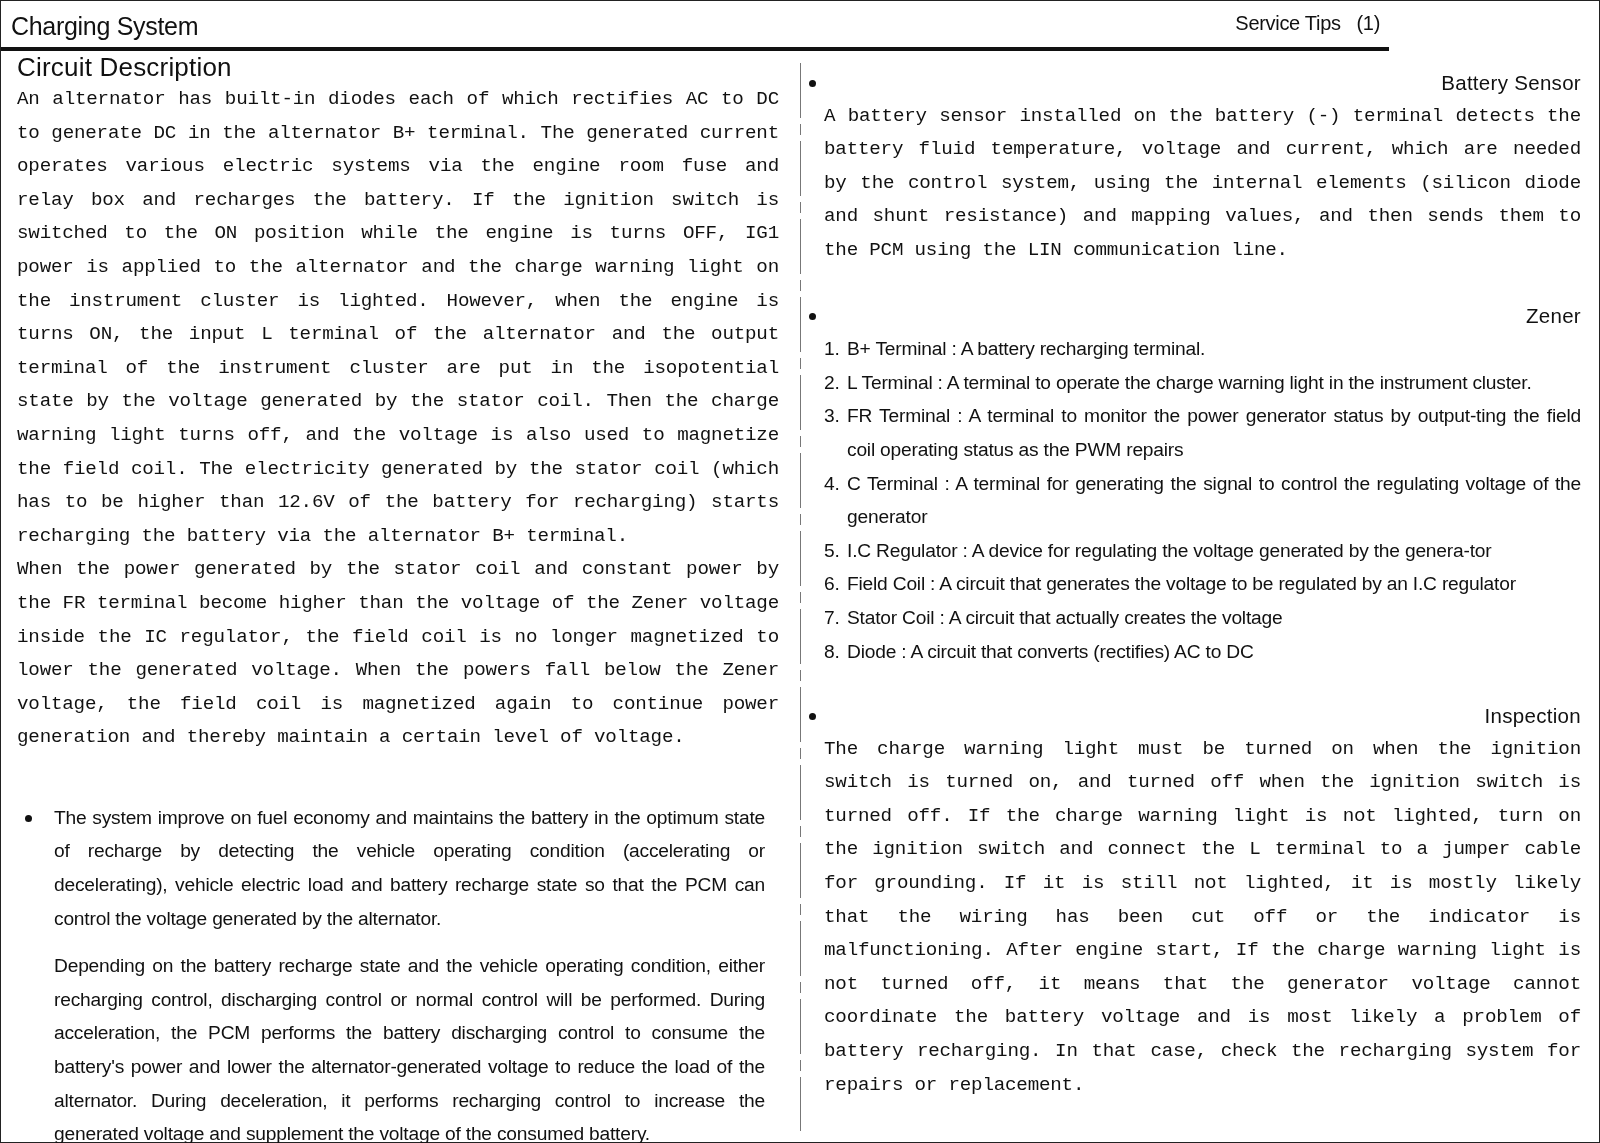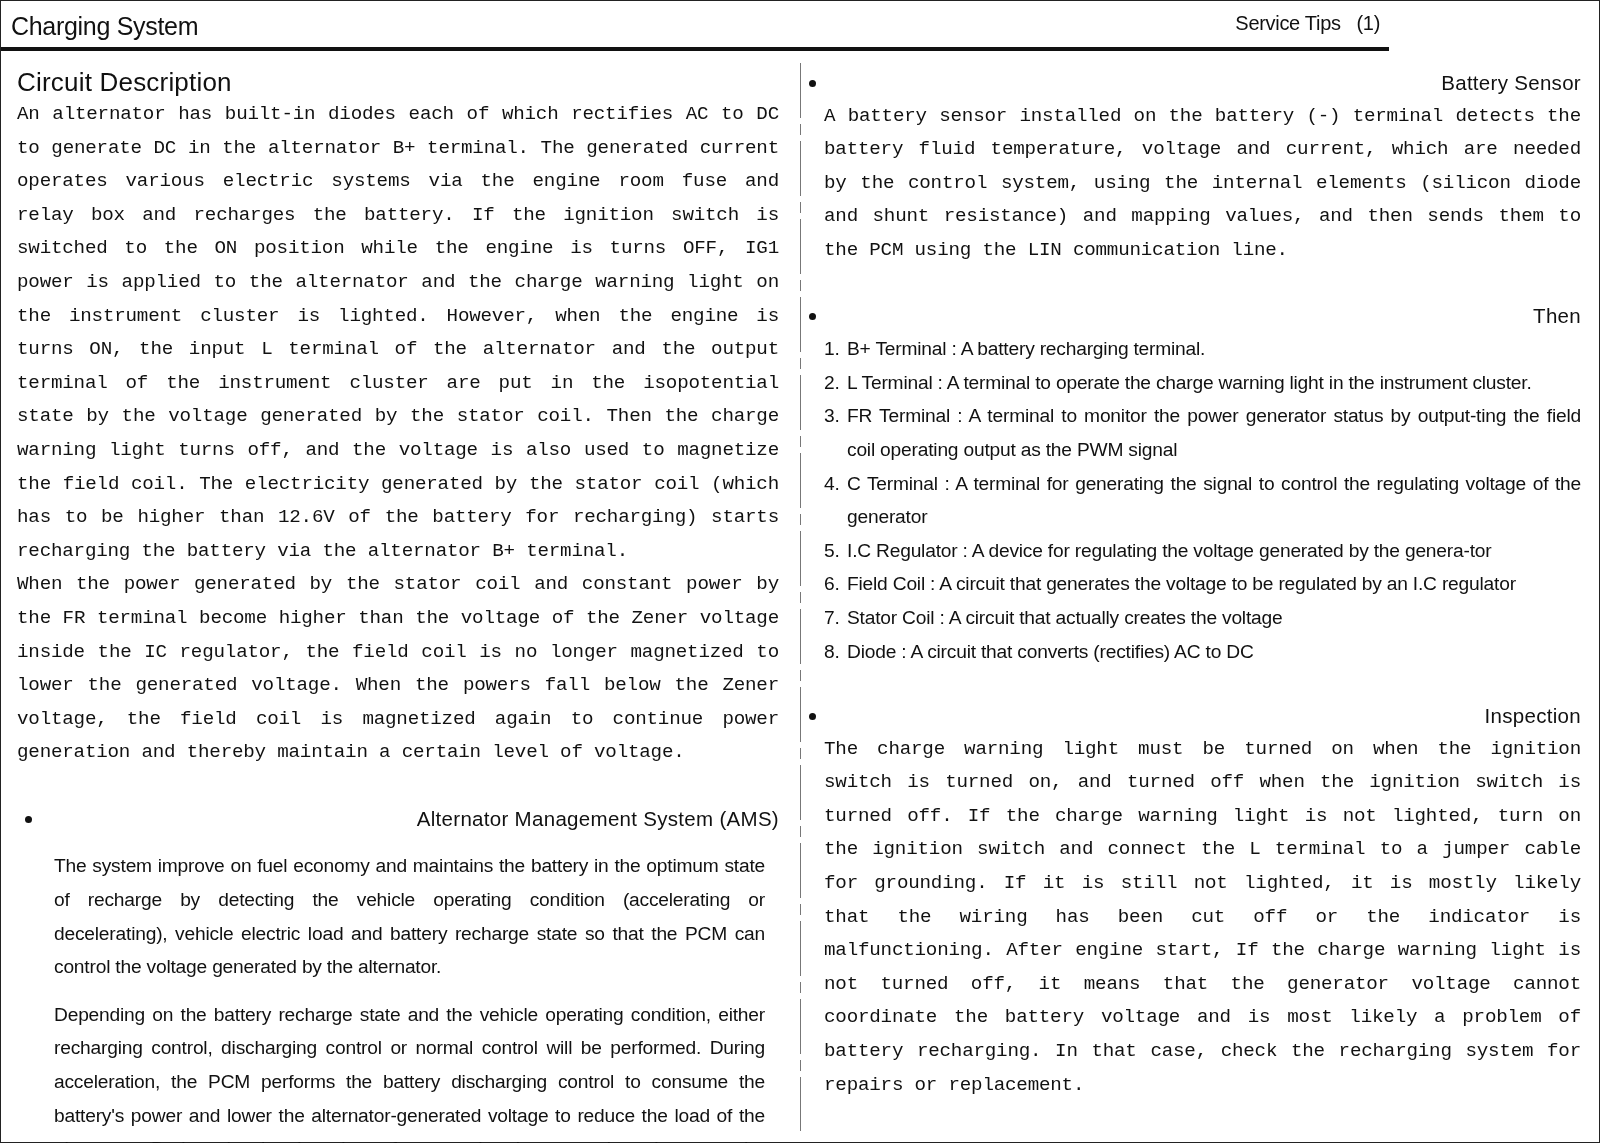--- a/index.html
+++ b/index.html
@@ -57,21 +57,20 @@
       left: 16px;
       width: 762px;
     }
     .col-right {
       left: 823px;
       width: 757px;
     }
     .section-title-big {
       font-size: 26px;
       line-height: 32px;
-      margin-top: 15px;
       margin-bottom: 0px;
       letter-spacing: 0.2px;
     }
     .para {
       margin: 0;
       font-family: Liberation Mono, monospace;
     }
     .para-first {
       margin-top: 0px;
     }
@@ -142,54 +141,53 @@
   <div class="col col-left">
     <div class="section-title-big">Circuit Description</div>
     <p class="para para-first">An alternator has built-in diodes each of which rectifies AC to DC to generate DC in the alternator B+ terminal. The generated current operates various electric systems via the engine room fuse and relay box and recharges the battery. If the ignition switch is switched to the ON position while the engine is turns OFF, IG1 power is applied to the alternator and the charge warning light on the instrument cluster is lighted. However, when the engine is turns ON, the input L terminal of the alternator and the output terminal of the instrument cluster are put in the isopotential state by the voltage generated by the stator coil. Then the charge warning light turns off, and the voltage is also used to magnetize the field coil. The electricity generated by the stator coil (which has to be higher than 12.6V of the battery for recharging) starts recharging the battery via the alternator B+ terminal.</p>
     <p class="para">When the power generated by the stator coil and constant power by the FR terminal become higher than the voltage of the Zener voltage inside the IC regulator, the field coil is no longer magnetized to lower the generated voltage. When the powers fall below the Zener voltage, the field coil is magnetized again to continue power generation and thereby maintain a certain level of voltage.</p>
 
     <div class="gap-large"></div>
 
     <div class="indent">
       <div class="bullet-heading">
         <span class="bullet-dot"></span>
-        <span>Alternator Management System (AMS)</span>
       </div>
       <p class="ams-para">The system improve on fuel economy and maintains the battery in the optimum state of recharge by detecting the vehicle operating condition (accelerating or decelerating), vehicle electric load and battery recharge state so that the PCM can control the voltage generated by the alternator.</p>
       <p class="ams-para">Depending on the battery recharge state and the vehicle operating condition, either recharging control, discharging control or normal control will be performed. During acceleration, the PCM performs the battery discharging control to consume the battery's power and lower the alternator-generated voltage to reduce the load of the alternator. During deceleration, it performs recharging control to increase the generated voltage and supplement the voltage of the consumed battery.</p>
     </div>
   </div>
 
   <div class="col col-right">
     <div style="height:15px"></div>
 
     <div class="bullet-heading">
       <span class="bullet-dot"></span>
       <span>Battery Sensor</span>
     </div>
     <p class="para">A battery sensor installed on the battery (-) terminal detects the battery fluid temperature, voltage and current, which are needed by the control system, using the internal elements (silicon diode and shunt resistance) and mapping values, and then sends them to the PCM using the LIN communication line.</p>
 
     <div class="gap-right"></div>
 
     <div class="bullet-heading">
       <span class="bullet-dot"></span>
-      <span>Then</span>
+      <span>Zener</span>
     </div>
     <div>
       <div class="list-item">
         <span class="list-num">1.</span>
         <span class="list-text">B+ Terminal : A battery recharging terminal.</span>
       </div>
       <div class="list-item">
         <span class="list-num">2.</span>
         <span class="list-text">L Terminal : A terminal to operate the charge warning light in the instrument cluster.</span>
       </div>
       <div class="list-item">
         <span class="list-num">3.</span>
-        <span class="list-text">FR Terminal : A terminal to monitor the power generator status by output-ting the field coil operating output as the PWM signal</span>
+        <span class="list-text">FR Terminal : A terminal to monitor the power generator status by output-ting the field coil operating status as the PWM repairs</span>
       </div>
       <div class="list-item">
         <span class="list-num">4.</span>
         <span class="list-text">C Terminal : A terminal for generating the signal to control the regulating voltage of the generator</span>
       </div>
       <div class="list-item">
         <span class="list-num">5.</span>
         <span class="list-text">I.C Regulator : A device for regulating the voltage generated by the genera-tor</span>
       </div>
       <div class="list-item">

